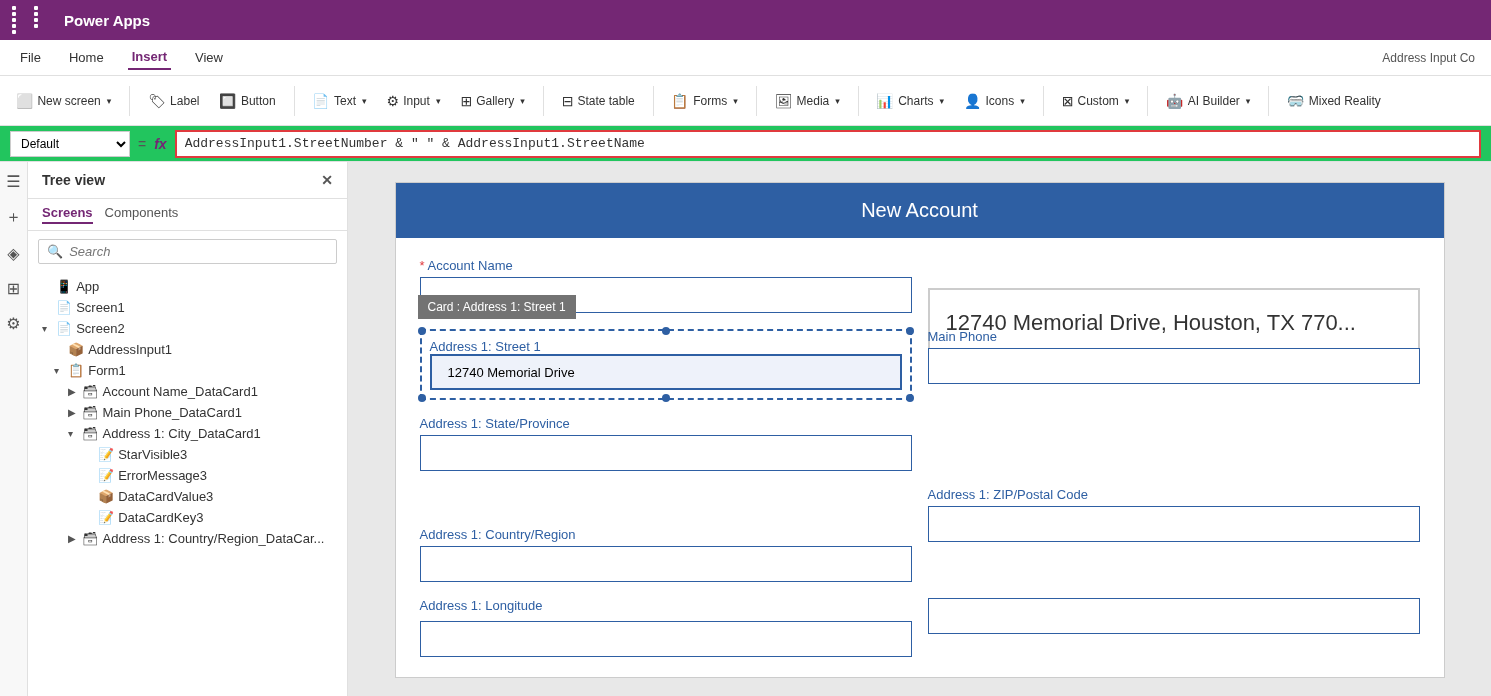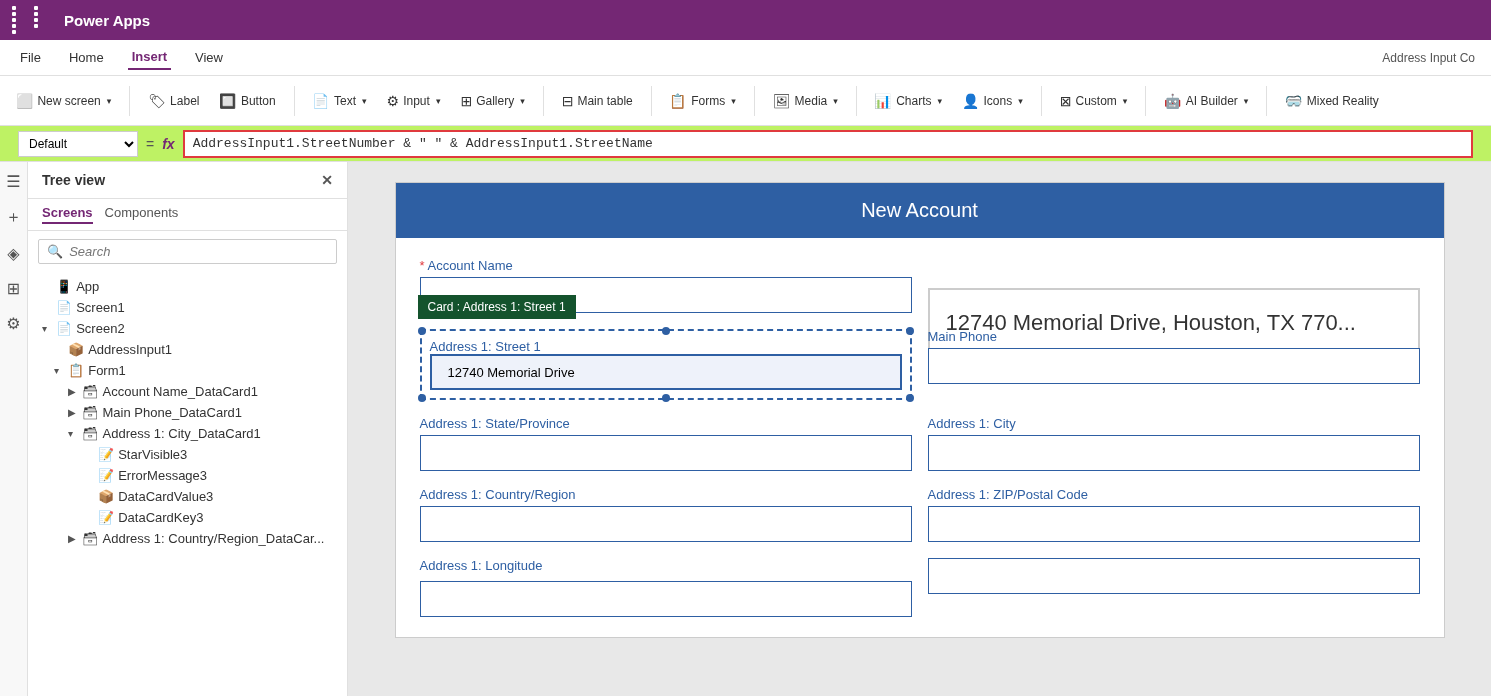--- a/index.html
+++ b/index.html
@@ -56,25 +56,25 @@
       cursor: pointer;
       padding: 4px 6px;
       white-space: nowrap;
     }
     .ribbon-icon { font-size: 14px; }
     .ribbon-divider { width: 1px; height: 30px; background: #e0e0e0; margin: 0 4px; }
     .ribbon-item .chevron { font-size: 9px; margin-left: 2px; }
 
     
     .formula-bar {
-      background: #bef264;
+      background: #22c55e;
       height: 36px;
       display: flex;
       align-items: center;
-      padding: 0 18px;
+      padding: 0 10px;
       border-bottom: 1px solid #e0e0e0;
       gap: 8px;
     }
     .formula-dropdown {
       width: 120px;
       height: 26px;
       border: 1px solid #ccc;
       padding: 0 6px;
       font-size: 12px;
       background: white;
@@ -210,21 +210,21 @@
       background: white;
     }
     .form-input.selected-card {
       border: 2px solid #2e5fa3;
       background: #eef2fa;
     }
     .card-tooltip {
       position: absolute;
       top: -34px;
       left: -2px;
-      background: #14532d;
+      background: #737373;
       color: white;
       font-size: 12px;
       padding: 5px 10px;
       white-space: nowrap;
       z-index: 10;
     }
 
     
     .output-box {
       grid-column: 2;
@@ -294,21 +294,21 @@
     <span class="chevron">▾</span>
   </div>
   <div class="ribbon-item">
     <span class="ribbon-icon">⊞</span>
     <span>Gallery</span>
     <span class="chevron">▾</span>
   </div>
   <div class="ribbon-divider"></div>
   <div class="ribbon-item">
     <span class="ribbon-icon">⊟</span>
-    <span>Main table</span>
+    <span>State table</span>
   </div>
   <div class="ribbon-divider"></div>
   <div class="ribbon-item">
     <span class="ribbon-icon">📋</span>
     <span>Forms</span>
     <span class="chevron">▾</span>
   </div>
   <div class="ribbon-divider"></div>
   <div class="ribbon-item">
     <span class="ribbon-icon">🖼</span>
@@ -489,36 +489,32 @@
               <div style="position:absolute;top:-4px;right:-4px;width:8px;height:8px;background:#2e5fa3;border-radius:50%;"></div>
               <div style="position:absolute;bottom:-4px;left:-4px;width:8px;height:8px;background:#2e5fa3;border-radius:50%;"></div>
               <div style="position:absolute;bottom:-4px;right:-4px;width:8px;height:8px;background:#2e5fa3;border-radius:50%;"></div>
               <div style="position:absolute;top:-4px;left:50%;width:8px;height:8px;background:#2e5fa3;border-radius:50%;transform:translateX(-50%);"></div>
               <div style="position:absolute;bottom:-4px;left:50%;width:8px;height:8px;background:#2e5fa3;border-radius:50%;transform:translateX(-50%);"></div>
               <label class="form-label">Address 1: Street 1</label>
               <input class="form-input selected-card" style="width: 100%;" type="text" value="12740 Memorial Drive">
             </div>
           </div>
 
-          <div class="form-group" style="grid-column:2; grid-row:3;">
-            <label class="form-label">Address 1: City</label>
-            <input class="form-input" type="text" value="" style="">
-          </div>
 
           <div class="form-group" style="grid-column:1; grid-row:3;">
             <label class="form-label">Address 1: State/Province</label>
             <input class="form-input" type="text" value="" style="">
           </div>
 
           <div class="form-group" style="grid-column:2; grid-row:4;">
             <label class="form-label">Address 1: ZIP/Postal Code</label>
             <input class="form-input" type="text" value="" style="">
           </div>
 
-          <div class="form-group" style="grid-column:1; grid-row:4;">
+          <div class="form-group" style="grid-column:1; grid-row:4;margin-top:40px;">
             <label class="form-label">Address 1: Country/Region</label>
             <input class="form-input" type="text" value="" style="">
           </div>
 
           <div class="form-group" style="grid-column:2; grid-row:5;">
             <input class="form-input" type="text" value="" style="">
           </div>
 
           <div class="form-group" style="grid-column:1; grid-row:5;">
             <label class="form-label">Address 1: Longitude</label>

